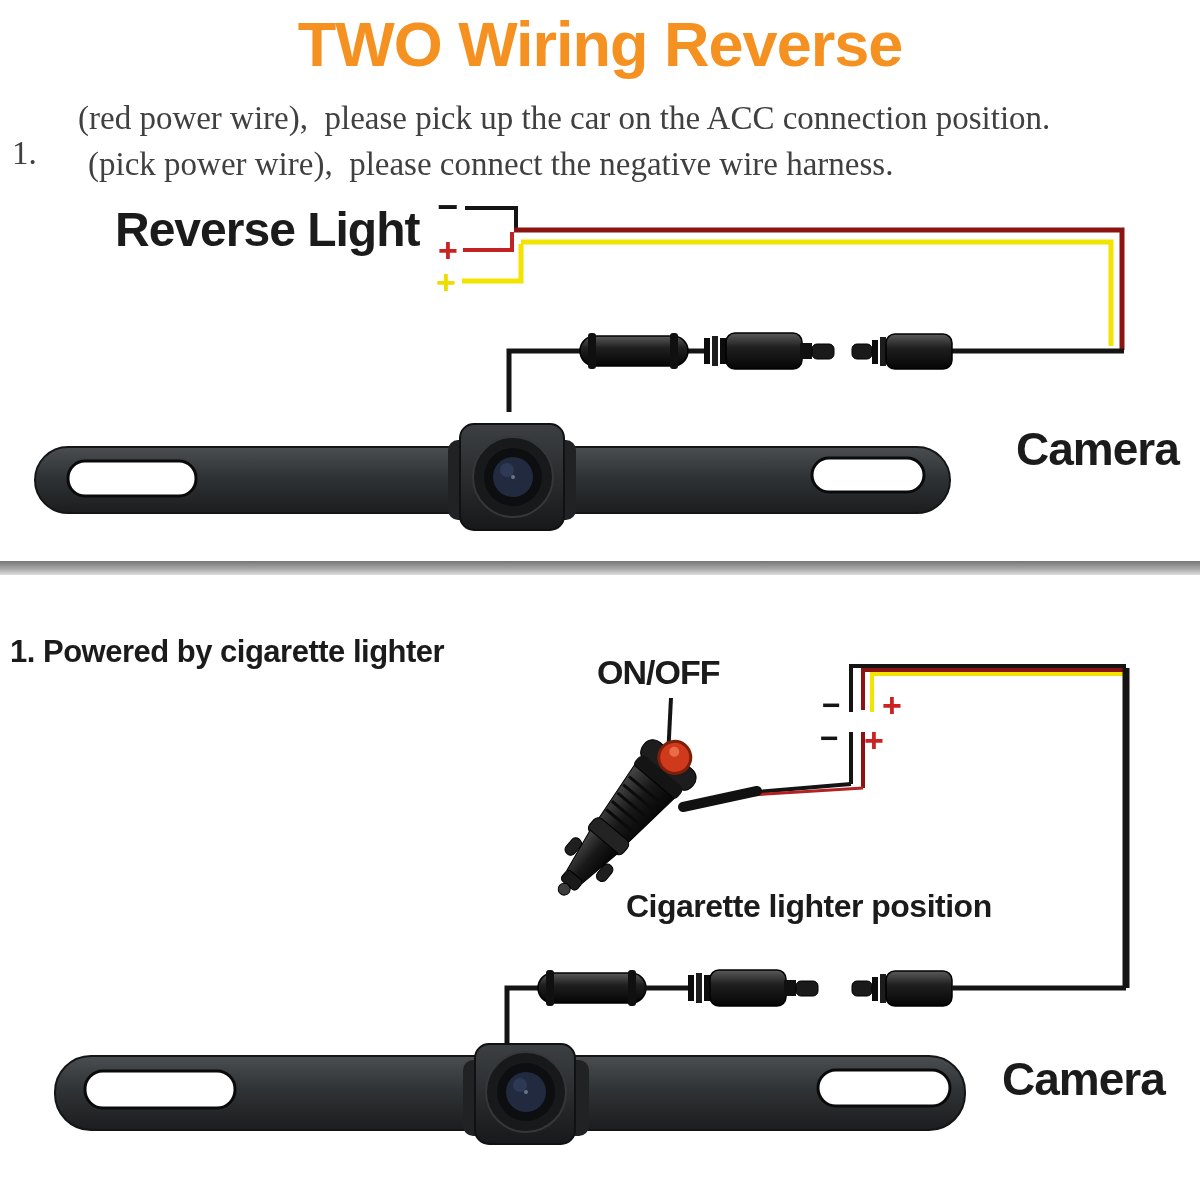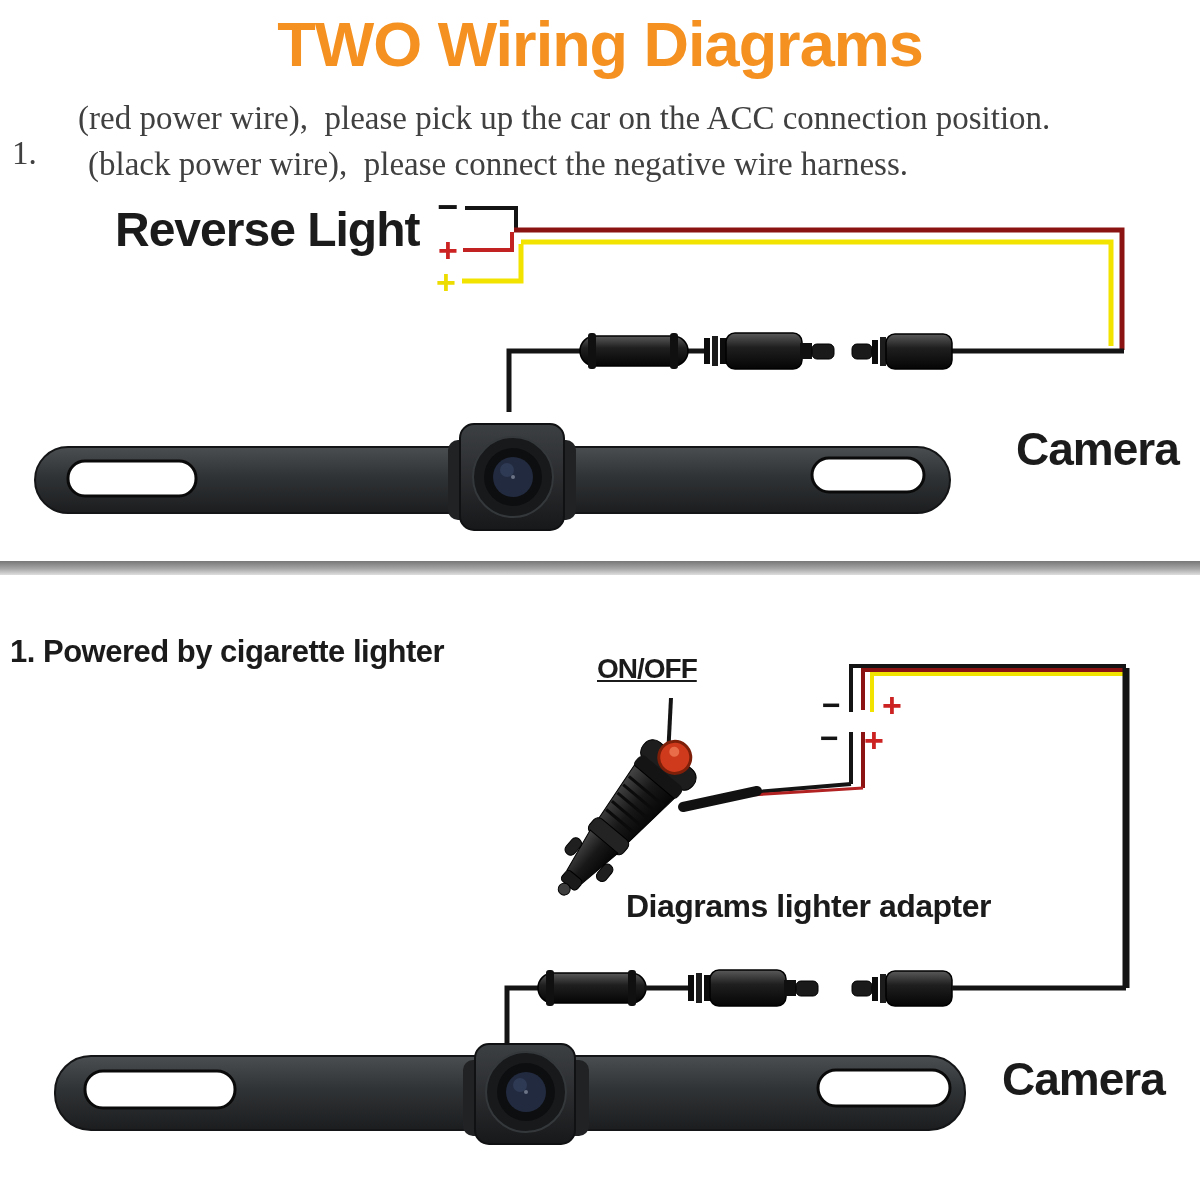--- a/index.html
+++ b/index.html
@@ -14,21 +14,21 @@
   }
   .serif{font-family:"Liberation Serif",serif;color:#404040;white-space:pre;}
   .instr1{left:78px;top:100px;font-size:33px;}
   .instr2{left:88px;top:146px;font-size:33px;}
   .listnum{left:12px;top:135px;font-size:33px;}
   .lbl{color:#1b1b1b;font-weight:bold;}
   .reverse-light{left:115px;top:202px;font-size:48px;letter-spacing:-1px;text-align:right;}
   .camera1{left:1016px;top:422px;font-size:46px;letter-spacing:-1px;}
   .camera2{left:1002px;top:1052px;font-size:46px;letter-spacing:-1px;}
   .heading2{left:10px;top:634px;font-size:31px;letter-spacing:-0.5px;}
-  .onoff{left:597px;top:653px;font-size:28px;letter-spacing:-1px;text-decoration:underline;}
+  .onoff{left:597px;top:653px;font-size:34px;letter-spacing:-1px;}
   .adapterlbl{left:626px;top:888px;font-size:32px;letter-spacing:-0.5px;}
   .divider{
     left:0;top:561px;width:1200px;height:14px;
     background:linear-gradient(to bottom,#777777,#a6a6a6 55%,#dedede);
   }
   svg{position:absolute;left:0;top:0;}
   svg text{font-family:"Liberation Sans",sans-serif;font-weight:bold;}
 </style>
 </head>
 <body>
@@ -184,29 +184,29 @@
       <rect x="463" y="1060" width="126" height="76" rx="10" fill="#202224"></rect>
       <rect x="475" y="1044" width="100" height="100" rx="14" fill="url(#blockGrad)" stroke="#101112" stroke-width="2"></rect>
       <circle cx="526" cy="1092" r="40" fill="#17191b" stroke="#35383b" stroke-width="2"></circle>
       <circle cx="526" cy="1092" r="29" fill="#0d0e10"></circle>
       <circle cx="526" cy="1092" r="20" fill="#212a3e"></circle>
       <circle cx="520" cy="1085" r="7" fill="#34405c" opacity="0.7"></circle>
       <circle cx="526" cy="1092" r="2" fill="#6b7486"></circle>
     </g>
   </svg>
 
-  <div class="abs title">TWO Wiring Diagrams</div>
+  <div class="abs title">TWO Wiring Reverse</div>
 
   <div class="abs serif listnum">1.</div>
   <div class="abs serif instr1">(red power wire),  please pick up the car on the ACC connection position.</div>
-  <div class="abs serif instr2">(black power wire),  please connect the negative wire harness.</div>
+  <div class="abs serif instr2">(pick power wire),  please connect the negative wire harness.</div>
 
   <div class="abs lbl reverse-light">Reverse Light</div>
   <div class="abs lbl camera1">Camera</div>
 
   <div class="abs divider"></div>
 
   <div class="abs lbl heading2">1. Powered by cigarette lighter</div>
   <div class="abs lbl onoff">ON/OFF</div>
-  <div class="abs lbl adapterlbl">Diagrams lighter adapter</div>
+  <div class="abs lbl adapterlbl">Cigarette lighter position</div>
   <div class="abs lbl camera2">Camera</div>
 
 </div>
 
 </body></html>

